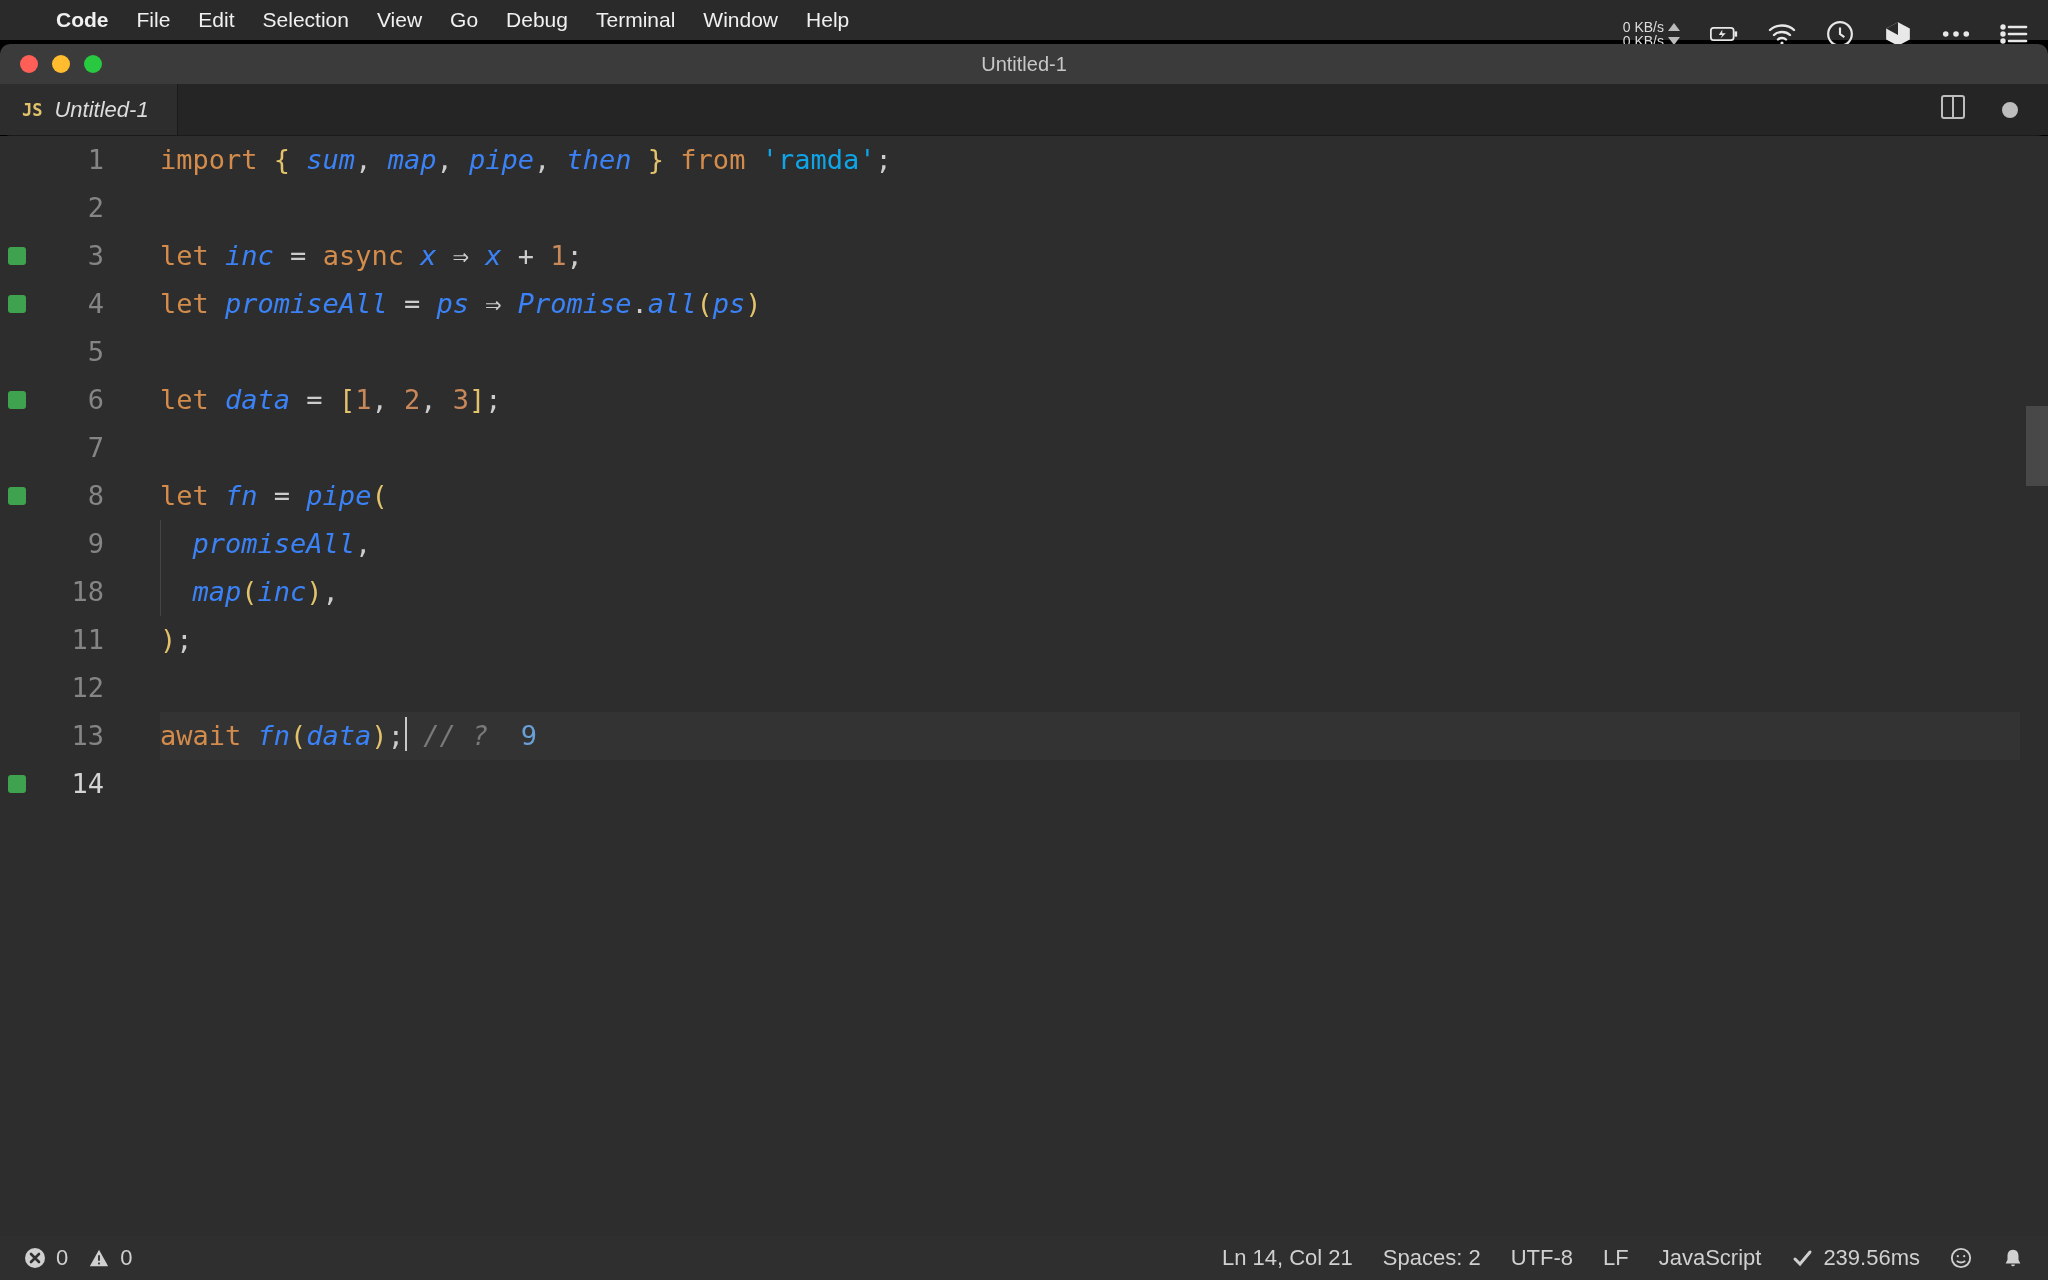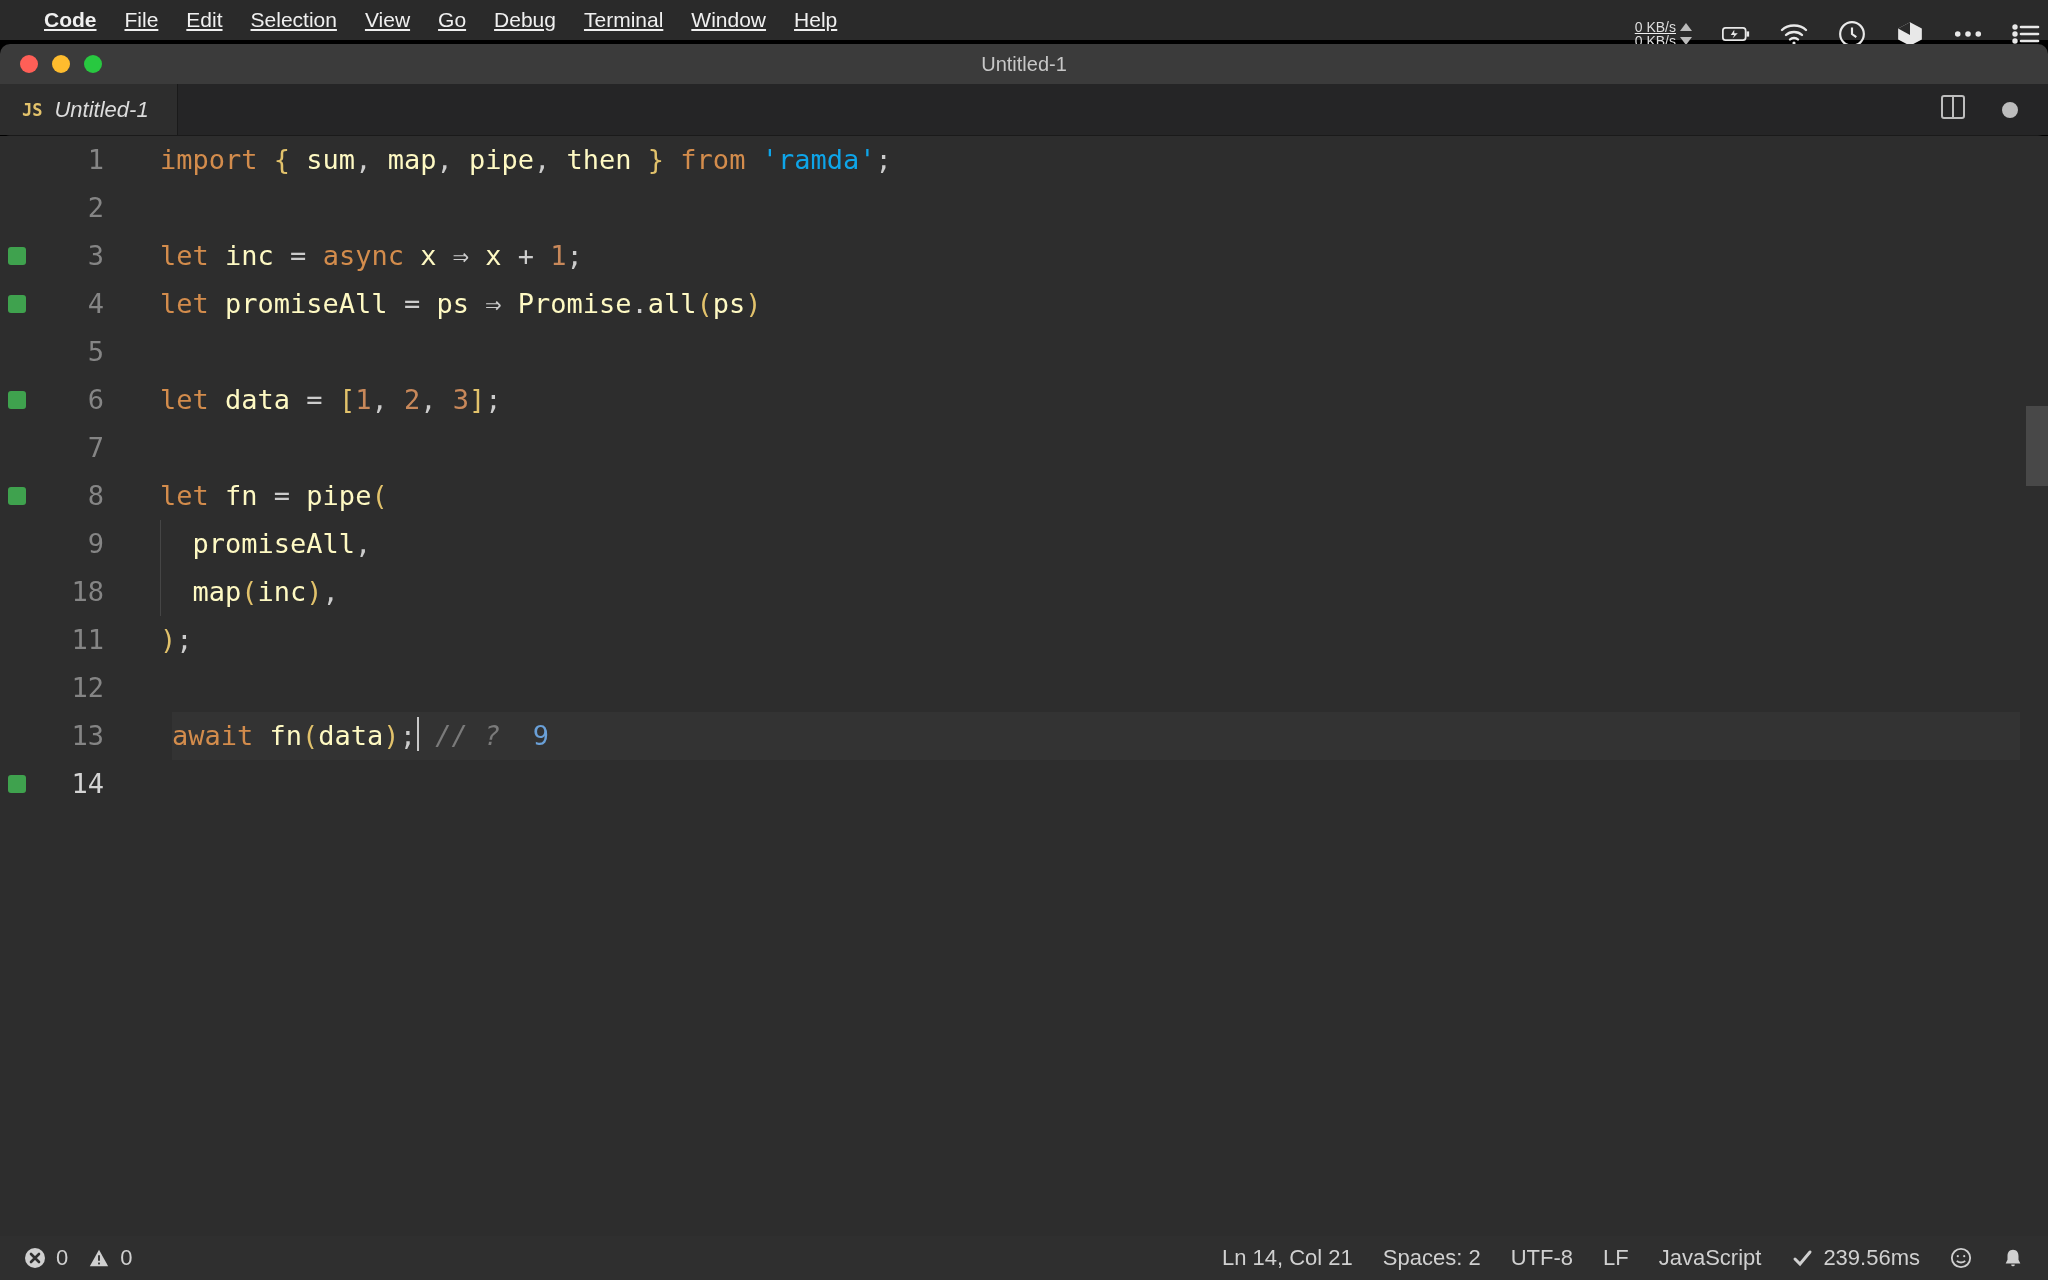--- a/index.html
+++ b/index.html
@@ -9,25 +9,24 @@
     color: #ddd;
     font-size: 20px;
   }
 
   
   .mac-menubar {
     height: 40px;
     background: #2a2a2a;
     display: flex;
     align-items: center;
-    padding: 0 8px;
+    padding: 0 20px;
     gap: 28px;
     color: #f0f0f0;
     font-size: 21px;
-    text-decoration: underline;
   }
   .mac-menubar .apple { font-size: 26px; margin-right: 8px; }
   .mac-menubar .app-name { font-weight: 700; }
   .mac-menubar .spacer { flex: 1; }
   .mac-menubar .right { display: flex; align-items: center; gap: 30px; margin-top: 28px; }
   .net-speed { font-size: 14px; line-height: 14px; text-align: right; color:#ddd;}
   .net-speed .row { display:flex; gap:4px; align-items:center; justify-content:flex-end;}
   .tri-up, .tri-down { width:0;height:0;border-left:6px solid transparent;border-right:6px solid transparent; display:inline-block;}
   .tri-up { border-bottom:8px solid #bbb; }
   .tri-down { border-top:8px solid #bbb; }
@@ -88,21 +87,21 @@
     font-family: "Menlo", ui-monospace, monospace;
     font-size: 27px;
   }
   .gutter-mark-col { position:absolute; left:0; top:0; width:34px; }
   .line-numbers { position:absolute; left:34px; top:0; width:86px; text-align:right; color:#858585; }
   .code-area { position:absolute; left:160px; top:0; right:28px; }
   .code-row { height:48px; line-height:48px; white-space:pre; }
   .ln-row   { height:48px; line-height:48px; padding-right:16px; }
   .gm-row   { height:48px; display:flex; align-items:center; justify-content:center; }
   .gm-box   { width:18px; height:18px; background:#3fa24e; border-radius:3px; }
-  .current-line { background: rgba(255,255,255,0.03); margin-left: 12px; }
+  .current-line { background: rgba(255,255,255,0.03); }
   .cursor { display:inline-block; width:2px; height:34px; background:#c8c8c8; vertical-align:-6px; margin-left:1px; }
 
   .indent-guide {
     display:inline-block;
     border-left: 1px solid #454545;
     height: 100%;
     vertical-align: top;
     margin-right: -1px;
   }
 
@@ -111,21 +110,21 @@
     background: rgba(200,200,200,0.18);
   }
 
   
   .kw   { color:#d38c4c; }             
   .kw2  { color:#d38c4c; }             
   .pun  { color:#cccccc; }
   .brace{ color:#e2c26b; }
   .paren{ color:#e2c26b; }
   .brack{ color:#e2c26b; }
-  .name { color:#fef9c3; }
+  .name { color:#3b82f6;font-style:italic; }
   .num  { color:#c8885a; }
   .str  { color:#0ea5e9; }
   .op   { color:#cccccc; }
   .arrow{ color:#cccccc; }
   .cmt  { color:#7a7a7a; font-style: italic; }
   .quokka-val { color:#6aa0d8; }
 
   
   .statusbar {
     position: absolute;

